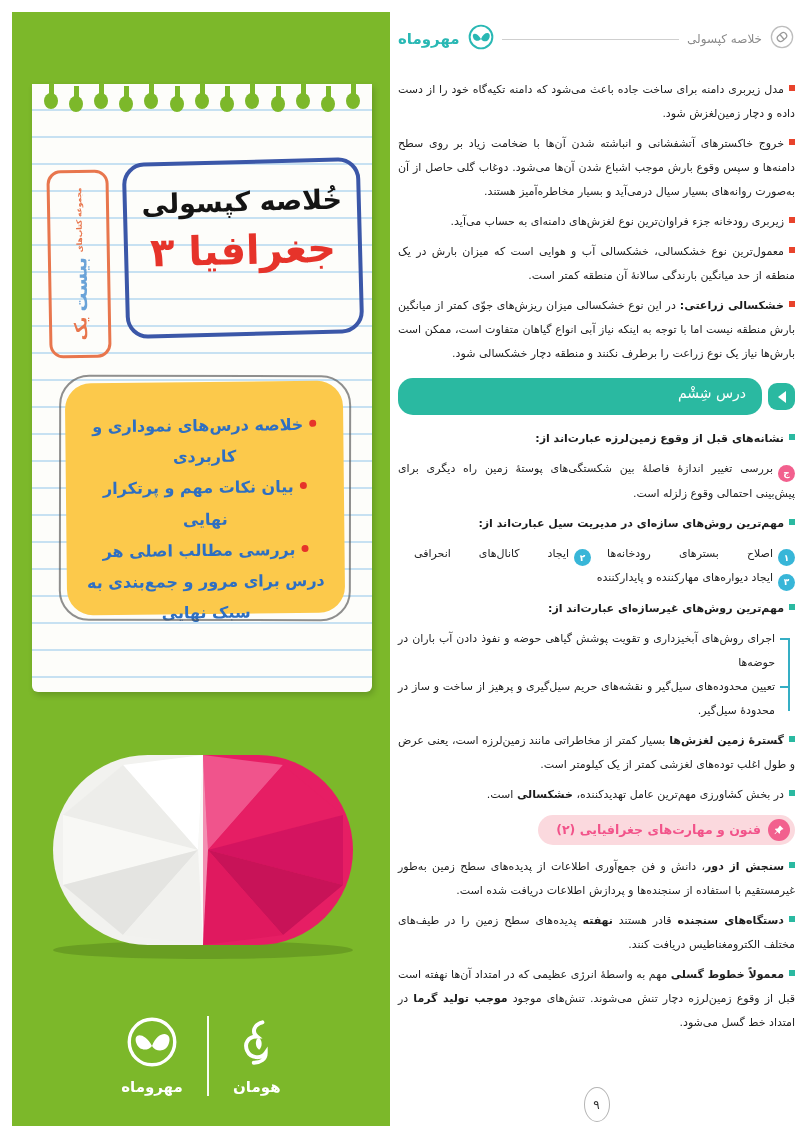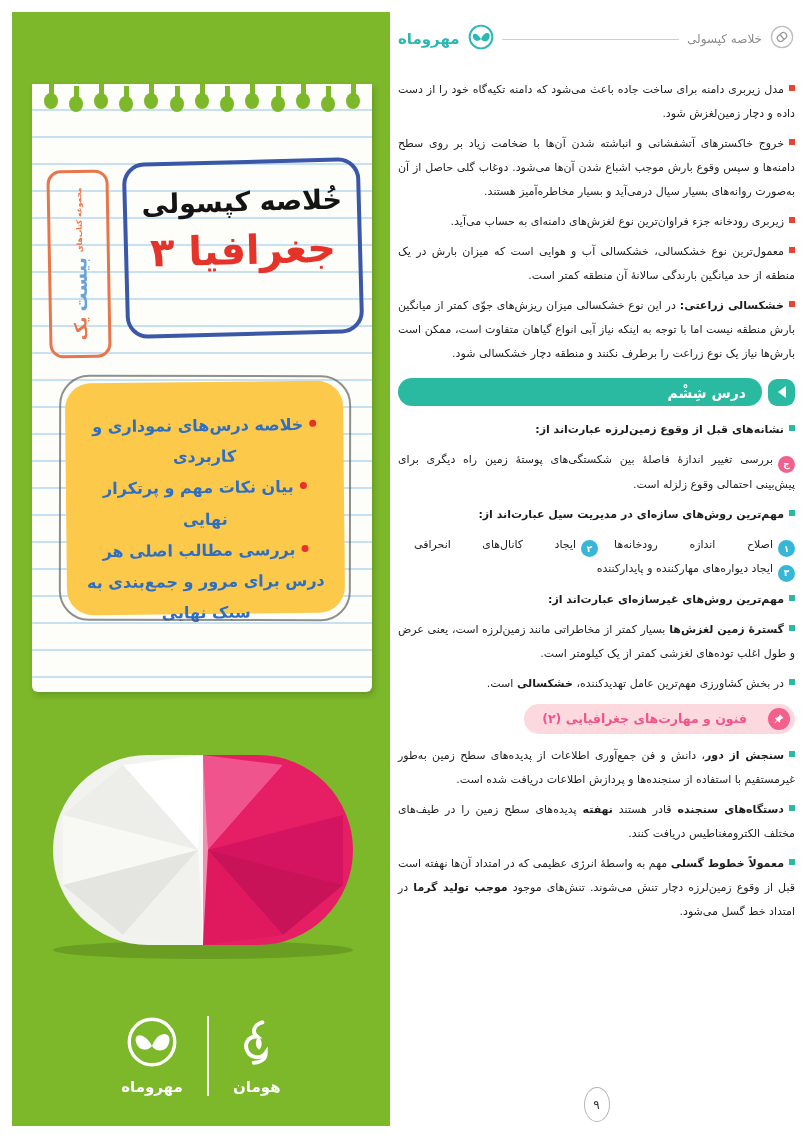--- a/index.html
+++ b/index.html
@@ -58,24 +58,24 @@
   .badge{display:inline-flex;width:17px;height:17px;border-radius:50%;color:#fff;font-size:9px;font-weight:bold;
          align-items:center;justify-content:center;margin-left:5px;vertical-align:-4px;}
   .badge.orange{background:#f26b3f;}
   .badge.pink{background:#f2608e;}
   .badge.cyan{background:#38b6d8;}
   .numgroup{margin-left:16px;white-space:nowrap;}
 
   .section-teal{display:flex;direction:rtl;align-items:center;gap:6px;margin:12px 0 12px;}
   .marker{width:27px;height:27px;border-radius:9px;background:#2ab9a1;display:flex;align-items:center;justify-content:center;flex:0 0 auto;}
   .tri{width:0;height:0;border-top:6px solid transparent;border-bottom:6px solid transparent;border-right:8px solid #fff;}
-  .pill{flex:1;background:#2ab9a1;color:#fff;font-weight:bold;font-size:14px;border-radius:15px;padding:3px 16px 1px;}
+  .pill{flex:1;background:#2ab9a1;color:#fff;font-weight:normal;font-size:14px;border-radius:15px;padding:3px 16px 10px;}
 
   .section-pink{margin:8px 0 10px;display:flex;direction:rtl;}
-  .pink-chip{display:inline-flex;align-items:center;gap:21px;background:#fbd9de;border-radius:15px;padding:3px 5px 3px 18px;}
+  .pink-chip{display:inline-flex;align-items:center;gap:7px;background:#fbd9de;border-radius:15px;padding:3px 5px 3px 18px;}
   .pin-circle{width:22px;height:22px;border-radius:50%;background:#f2608e;display:flex;align-items:center;justify-content:center;}
   .pink-label{color:#f2538a;font-weight:bold;font-size:12.5px;}
 
   .bracket{margin:0 0 6px 0;padding-right:20px;position:relative;}
   .bracket::before{content:'';position:absolute;right:5px;top:12px;height:calc(100% - 24px);width:2px;background:#35aec4;}
   .bracket-item{margin:0;position:relative;}
   .bracket-item::before{content:'';position:absolute;right:-15px;top:11px;width:10px;height:2px;background:#35aec4;}
 
   .pagenum{position:absolute;left:398px;width:397px;bottom:16px;display:flex;justify-content:center;}
   .oval{width:24px;height:33px;border:1.5px solid #b5b5b5;border-radius:50%;display:flex;align-items:center;justify-content:center;
@@ -203,22 +203,26 @@
       <p class="para c-red"><span class="sq"></span><span class="b">خشکسالی زراعتی: </span><span>در این نوع خشکسالی میزان ریزش‌های جوّی کمتر از میانگین بارش منطقه نیست اما با توجه به اینکه نیاز آبی انواع گیاهان متفاوت است، ممکن است بارش‌ها نیاز یک نوع زراعت را برطرف نکنند و منطقه دچار خشکسالی شود.</span></p>
       <div class="section-teal">
         <span class="marker">
           <span class="tri"></span>
         </span>
         <div class="pill">درس شِشْم</div>
       </div>
       <p class="para c-teal"><span class="sq"></span><span class="b">نشانه‌های قبل از وقوع زمین‌لرزه عبارت‌اند از:</span></p>
       <p class="para"><span class="badge pink">ج</span><span>بررسی تغییر اندازهٔ فاصلهٔ بین شکستگی‌های پوستهٔ زمین راه دیگری برای پیش‌بینی احتمالی وقوع زلزله است.</span></p>
       <p class="para c-teal"><span class="sq"></span><span class="b">مهم‌ترین روش‌های سازه‌ای در مدیریت سیل عبارت‌اند از:</span></p>
-      <p class="para"><span class="numgroup"><span class="badge cyan">۱</span><span>اصلاح اندازه رودخانه‌ها</span></span><span class="numgroup"><span class="badge cyan">۲</span><span>ایجاد کانال‌های انحرافی</span></span><span class="numgroup"><span class="badge cyan">۳</span><span>ایجاد دیواره‌های مهارکننده و پایدارکننده</span></span></p>
+      <p class="para"><span class="numgroup"><span class="badge cyan">۱</span><span>اصلاح بسترهای رودخانه‌ها</span></span><span class="numgroup"><span class="badge cyan">۲</span><span>ایجاد کانال‌های انحرافی</span></span><span class="numgroup"><span class="badge cyan">۳</span><span>ایجاد دیواره‌های مهارکننده و پایدارکننده</span></span></p>
       <p class="para c-teal"><span class="sq"></span><span class="b">مهم‌ترین روش‌های غیرسازه‌ای عبارت‌اند از:</span></p>
+      <div class="bracket">
+        <p class="bracket-item">اجرای روش‌های آبخیزداری و تقویت پوشش گیاهی حوضه و نفوذ دادن آب باران در حوضه‌ها</p>
+        <p class="bracket-item">تعیین محدوده‌های سیل‌گیر و نقشه‌های حریم سیل‌گیری و پرهیز از ساخت و ساز در محدودهٔ سیل‌گیر.</p>
+      </div>
       <p class="para c-teal"><span class="sq"></span><span class="b">گسترهٔ زمین لغزش‌ها </span><span>بسیار کمتر از مخاطراتی مانند زمین‌لرزه است، یعنی عرض و طول اغلب توده‌های لغزشی کمتر از یک کیلومتر است.</span></p>
       <p class="para c-teal"><span class="sq"></span><span>در بخش کشاورزی مهم‌ترین عامل تهدیدکننده، </span><span class="b">خشکسالی</span><span> است.</span></p>
       <div class="section-pink">
         <div class="pink-chip">
           <span class="pin-circle">
             <svg width="12" height="12" viewBox="0 0 24 24">
               <path fill="#fff" d="M14 3l7 7-2.2 1-1-.2-4 4 .6 3-1.7 1.7-4-4L4 20.4 3 19.4l4.8-4.8-4-4L5.5 8.9l3 .6 4-4-.2-1z"></path>
             </svg>
           </span>
           <span class="pink-label">فنون و مهارت‌های جغرافیایی (۲)</span>

